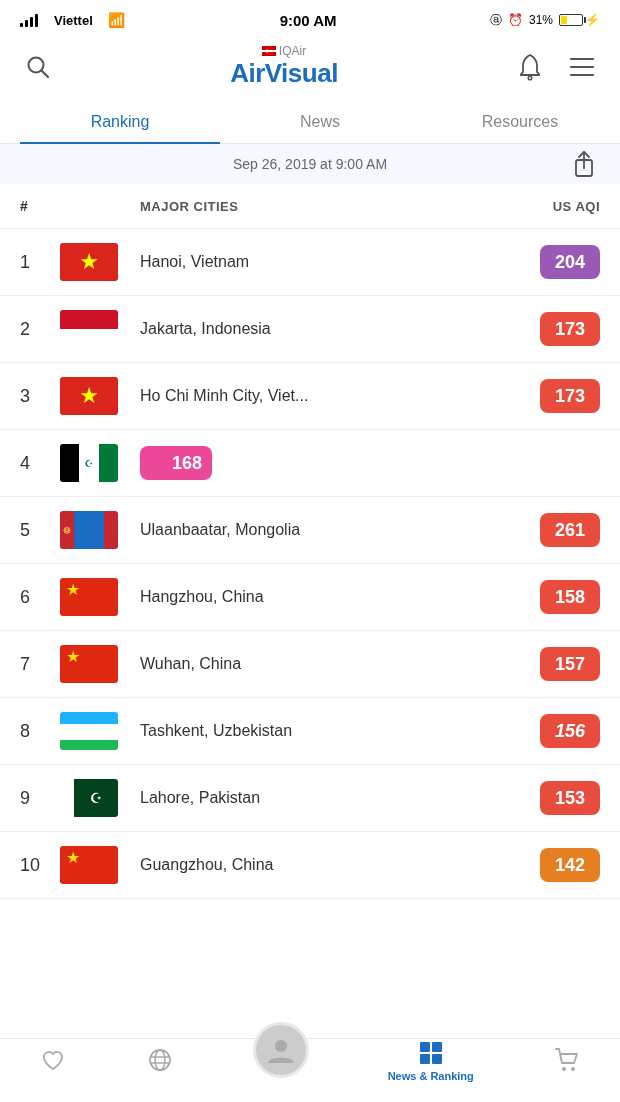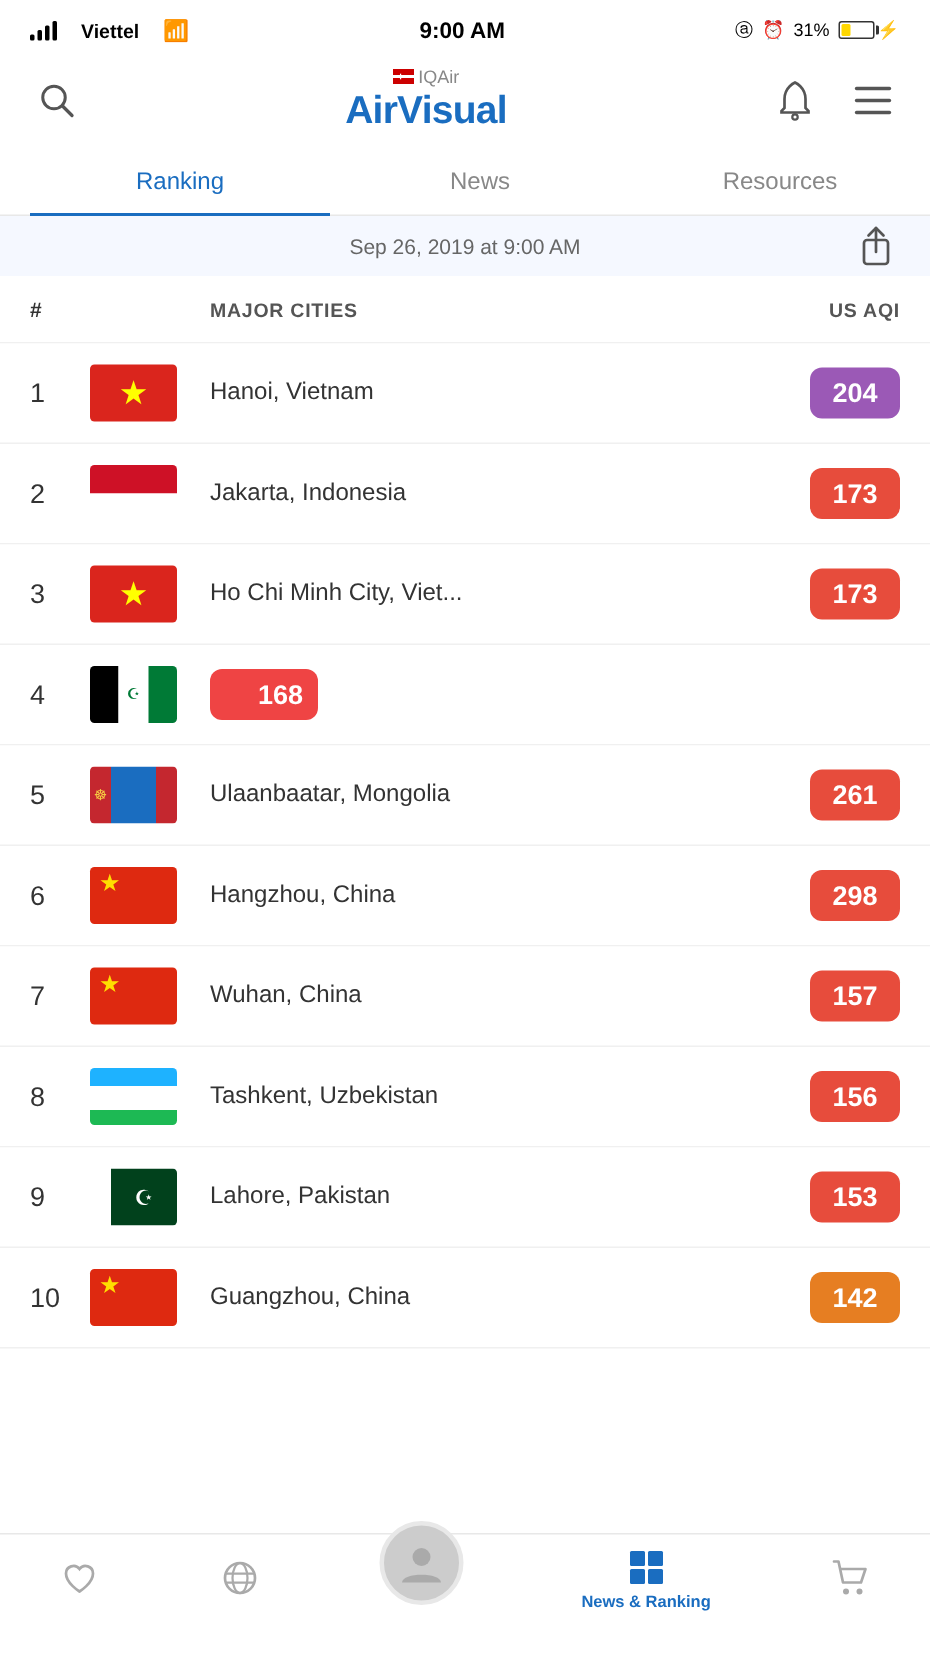--- a/index.html
+++ b/index.html
@@ -248,21 +248,21 @@
       color: #fff;
       padding: 0 10px;
     }
 
     
     .bottom-nav {
       position: fixed;
       bottom: 0;
       left: 0;
       width: 620px;
-      height: 80px;
+      height: 64px;
       background: #fff;
       border-top: 1px solid #e8e8e8;
       display: flex;
       align-items: center;
       justify-content: space-around;
       padding-bottom: 22px;
     }
     .nav-item {
       display: flex;
       flex-direction: column;
@@ -434,21 +434,21 @@
     <div class="city-rank">4</div>
     <div class="city-flag">
       <div style="width:58px;height:38px;border-radius:3px;overflow:hidden;display:flex;">
         <div style="flex:1;background:#000;"></div>
         <div style="flex:1;background:#fff;display:flex;align-items:center;justify-content:center;">
           <span style="color:#007a36;font-size:10px;">☪</span>
         </div>
         <div style="flex:1;background:#007a36;"></div>
       </div>
     </div>
-    <div class="aqi-badge" style="background:#ef4444;padding-left:32px;">168</div>
+    <div class="aqi-badge" style="background:#ec4899;padding-left:32px;">168</div>
   </div>
       <div class="city-row">
     <div class="city-rank">5</div>
     <div class="city-flag">
       <div style="width:58px;height:38px;border-radius:3px;overflow:hidden;display:flex;">
         <div style="width:14px;background:#c4272f;display:flex;align-items:center;justify-content:center;">
           <span style="color:#f5c842;font-size:10px;">☸</span>
         </div>
         <div style="flex:1;background:#1a6dc0;"></div>
         <div style="width:14px;background:#c4272f;"></div>
@@ -458,21 +458,21 @@
     <div class="aqi-badge" style="background:#e74c3c;">261</div>
   </div>
       <div class="city-row">
     <div class="city-rank">6</div>
     <div class="city-flag">
       <div style="width:58px;height:38px;border-radius:3px;background:#de2910;position:relative;display:flex;align-items:flex-start;padding-top:4px;padding-left:6px;">
         <span style="color:#ffde00;font-size:16px;line-height:1;">★</span>
       </div>
     </div>
     <div class="city-name">Hangzhou, China</div>
-    <div class="aqi-badge" style="background:#e74c3c;">298</div>
+    <div class="aqi-badge" style="background:#e74c3c;">158</div>
   </div>
       <div class="city-row">
     <div class="city-rank">7</div>
     <div class="city-flag">
       <div style="width:58px;height:38px;border-radius:3px;background:#de2910;position:relative;display:flex;align-items:flex-start;padding-top:4px;padding-left:6px;">
         <span style="color:#ffde00;font-size:16px;line-height:1;">★</span>
       </div>
     </div>
     <div class="city-name">Wuhan, China</div>
     <div class="aqi-badge" style="background:#e74c3c;">157</div>
@@ -482,21 +482,21 @@
     <div class="city-flag">
       <div style="width:58px;height:38px;border-radius:3px;overflow:hidden;">
         <div style="height:12px;background:#1eb2ff;"></div>
         <div style="height:2px;background:#fff;"></div>
         <div style="height:12px;background:#fff;"></div>
         <div style="height:2px;background:#fff;"></div>
         <div style="height:10px;background:#1db954;"></div>
       </div>
     </div>
     <div class="city-name">Tashkent, Uzbekistan</div>
-    <div class="aqi-badge" style="background:#e74c3c;">156</div>
+    <div class="aqi-badge" style="background:#e74c3c;font-style:italic;">156</div>
   </div>
       <div class="city-row">
     <div class="city-rank">9</div>
     <div class="city-flag">
       <div style="width:58px;height:38px;border-radius:3px;overflow:hidden;display:flex;">
         <div style="width:14px;background:#fff;"></div>
         <div style="flex:1;background:#01411c;display:flex;align-items:center;justify-content:center;">
           <span style="color:white;font-size:14px;">☪</span>
         </div>
       </div>

